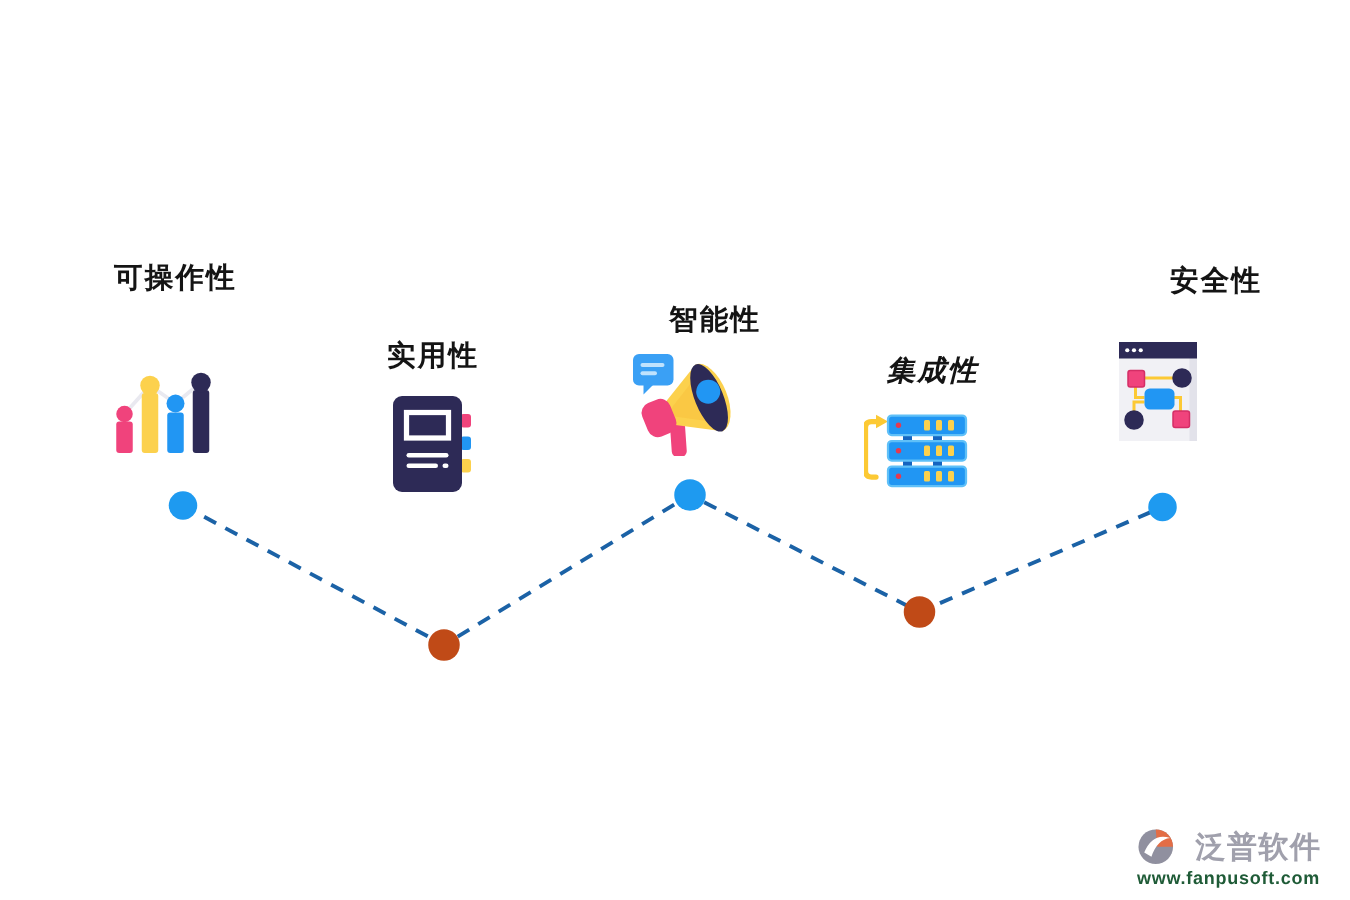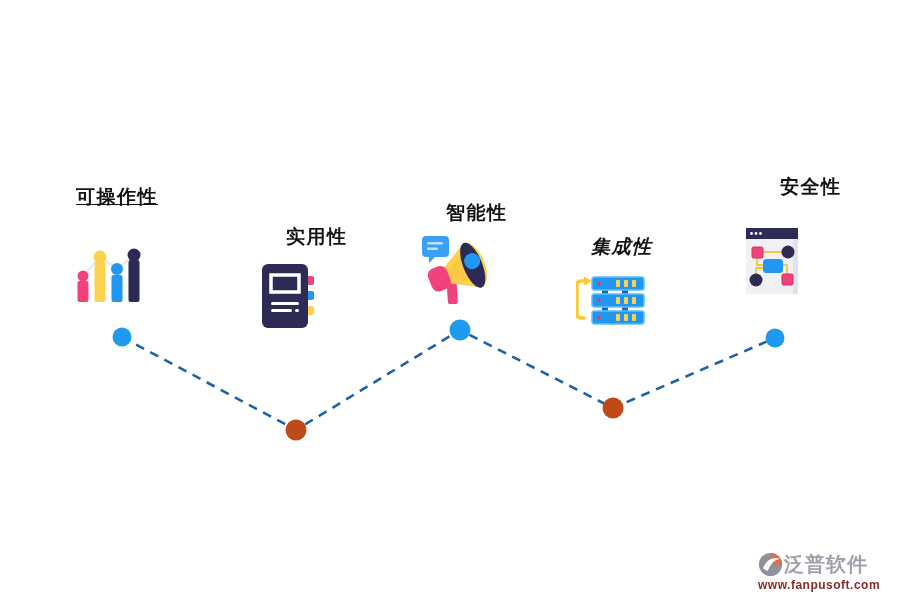--- a/index.html
+++ b/index.html
@@ -10,31 +10,31 @@
   .feature-label{
     position:absolute;font-size:19px;font-weight:bold;color:#141414;
     letter-spacing:1.5px;white-space:nowrap;
   }
   .feature-icon{position:absolute;}
   #zigzag-overlay{position:absolute;left:0;top:0;width:900px;height:600px;}
   #watermark{
     position:absolute;right:6px;bottom:8px;width:136px;
     display:flex;flex-direction:column;align-items:flex-start;opacity:.95;
   }
-  #watermark .row{display:flex;align-items:center;gap:1px;}
+  #watermark .row{display:flex;align-items:center;gap:14px;}
   #watermark .brand{font-size:20px;font-weight:bold;color:#9b9ba8;letter-spacing:1px;}
-  #watermark .url{font-size:12px;font-weight:bold;color:#7f1d1d;margin-top:0px;letter-spacing:.5px;}
+  #watermark .url{font-size:12px;font-weight:bold;color:#14532d;margin-top:0px;letter-spacing:.5px;}
 </style>
 </head>
 <body>
 
 <div id="canvas">
 
-  <div class="feature-label" style="left:76px;top:184px;text-decoration:underline;">可操作性</div>
-  <div class="feature-label" style="left:258px;top:224px;margin-left:28px;">实用性</div>
+  <div class="feature-label" style="left:76px;top:172px;">可操作性</div>
+  <div class="feature-label" style="left:258px;top:224px;">实用性</div>
   <div class="feature-label" style="left:446px;top:200px;">智能性</div>
   <div class="feature-label" style="left:591px;top:234px;font-style:italic;">集成性</div>
   <div class="feature-label" style="left:780px;top:174px;">安全性</div>
 
   <svg class="feature-icon" style="left:76px;top:248px;" width="70" height="54" viewBox="0 0 70 54">
     <polyline points="7,28 24,9 41,21 58,7" fill="none" stroke="#e9e9f0" stroke-width="2.5"></polyline>
     <rect x="1.5" y="33" width="11" height="21" rx="2" fill="#f0437c"></rect>
     <rect x="18.5" y="14" width="11" height="40" rx="2" fill="#fcd14d"></rect>
     <rect x="35.5" y="27" width="11" height="27" rx="2" fill="#2196f3"></rect>
     <rect x="52.5" y="12" width="11" height="42" rx="2" fill="#2d2a56"></rect>

